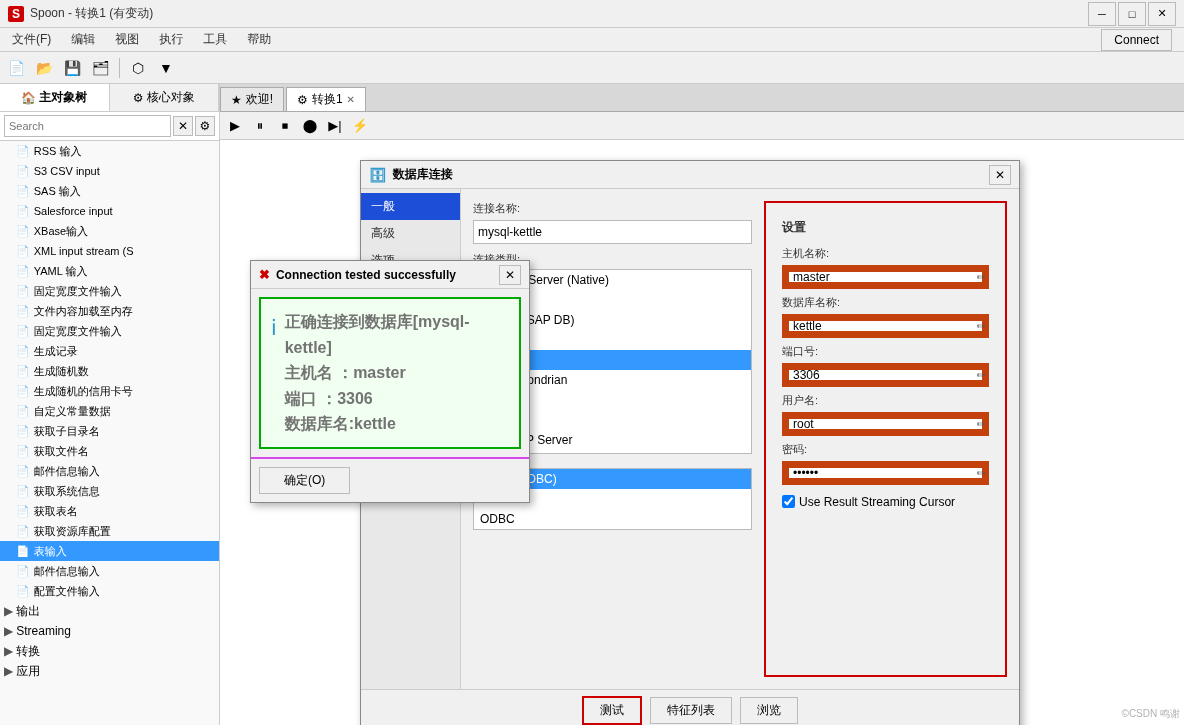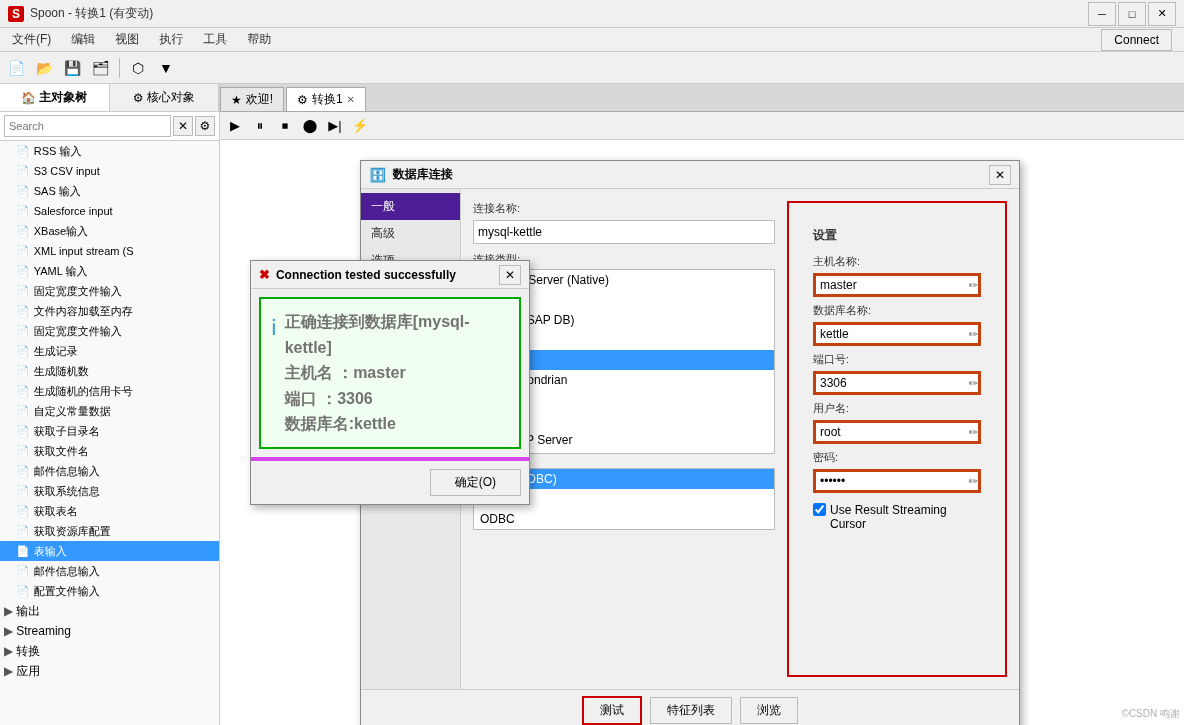--- a/index.html
+++ b/index.html
@@ -201,29 +201,29 @@
       background: #e8e8e8;
       border-right: 1px solid #ccc;
       padding: 4px 0;
     }
     .nav-item {
       padding: 5px 10px;
       cursor: pointer;
       font-size: 12px;
       color: #333;
     }
-    .nav-item.active { background: #4c1d95; color: white; }
+    .nav-item.active { background: #1d4ed8; color: white; }
 
     
     .dialog-right { flex: 1; padding: 12px; display: flex; gap: 12px; overflow-y: auto; }
     .dialog-main-col { flex: 1; display: flex; flex-direction: column; gap: 8px; }
     .dialog-settings-col {
-      width: 220px;
+      width: 243px;
       border: 2px solid #cc0000;
-      padding: 24px;
+      padding: 16px;
       display: flex;
       flex-direction: column;
       gap: 6px;
     }
     .field-label { font-size: 11px; color: #333; margin-bottom: 2px; }
     .field-input {
       width: 100%;
       height: 24px;
       border: 1px solid #bbb;
       padding: 0 4px;
@@ -257,21 +257,21 @@
       cursor: pointer;
     }
     .conn-method-item.selected { background: #3399ff; color: white; }
 
     .settings-title { font-size: 12px; font-weight: bold; color: #333; margin-bottom: 4px; }
     .settings-row { display: flex; flex-direction: column; gap: 2px; }
     .settings-input-wrap { position: relative; }
     .settings-input {
       width: 100%;
       height: 24px;
-      border: 3px solid #c2410c;
+      border: 7px solid #c2410c;
       padding: 0 24px 0 4px;
       font-size: 12px;
       background: white;
     }
     .settings-input-icon {
       position: absolute;
       right: 3px;
       top: 50%;
       transform: translateY(-50%);
       font-size: 11px;
@@ -328,23 +328,23 @@
     .success-icon-title { color: #c00; font-size: 13px; }
     .success-info-row {
       display: flex;
       gap: 8px;
       align-items: flex-start;
     }
     .info-icon { font-size: 22px; color: #3399cc; margin-top: 2px; }
     .success-text { font-size: 16px; color: #737373; line-height: 1.6; font-weight: bold; }
     .success-footer {
       display: flex;
-      justify-content: flex-end;
+      justify-content: flex-start;
       padding: 8px;
-      border-top: 4px solid #d946ef;
+      border-top: 2px solid #d946ef;
     }
     .ok-btn {
       padding: 4px 24px;
       border: 1px solid #bbb;
       background: #f0f0f0;
       cursor: pointer;
       font-size: 12px;
     }
 
     

